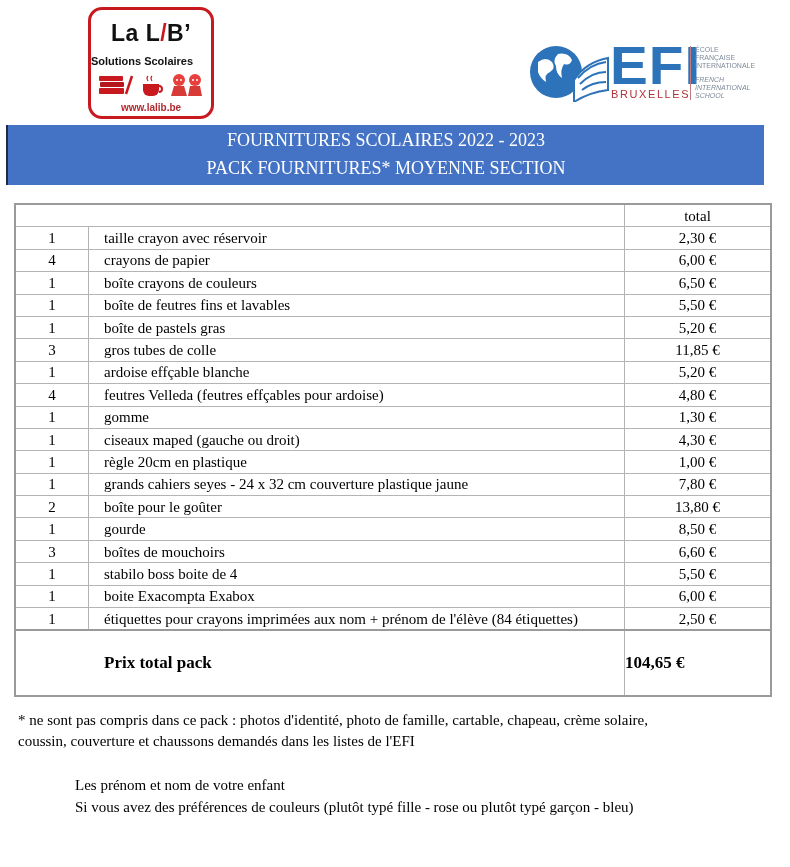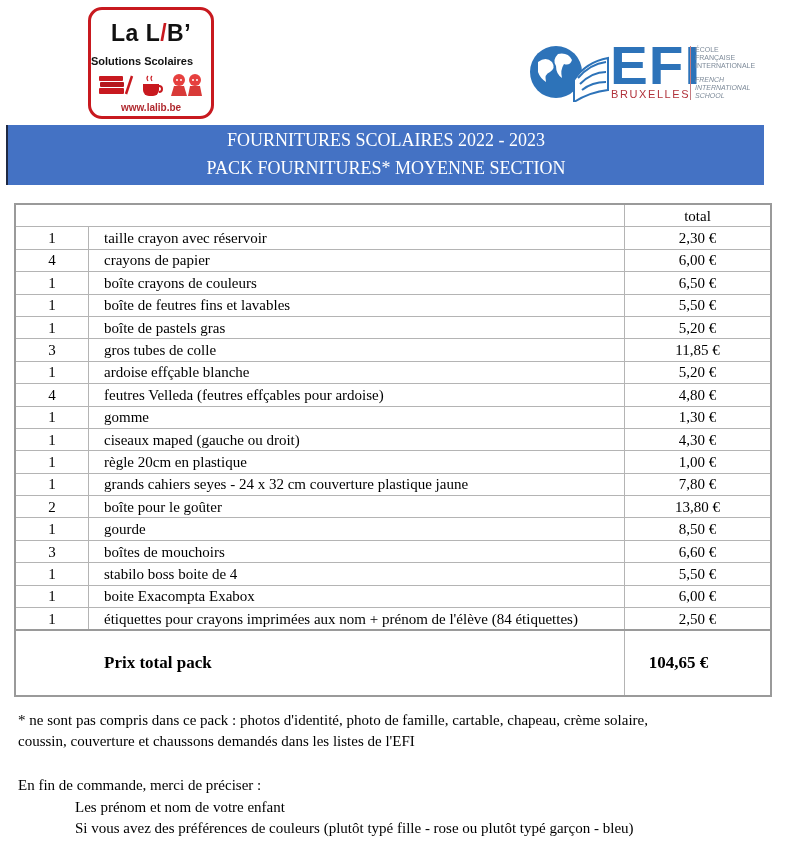--- a/index.html
+++ b/index.html
@@ -40,21 +40,21 @@
   
   table.items { position:absolute; left:14px; top:203px; width:758px; border-collapse:collapse;
           font-size:15px; }
   table.items td { border:1px solid #b4b4b4; padding:0; height:21.4px; line-height:20px; }
   table.items { border:2px solid #9a9a9a; }
   td.qty { width:72px; text-align:center; }
   td.desc { padding-left:15px !important; }
   td.price { width:145px; text-align:center; }
   tr.total td { height:64px; font-weight:bold; font-size:17px; border-top:2px solid #9a9a9a; }
   tr.total td.label { padding-left:88px !important; }
-  tr.total td.amount { text-align:center; padding-right:38px !important;margin-top:18px; }
+  tr.total td.amount { text-align:left; padding-right:38px !important;margin-top:18px; }
 
   .note { position:absolute; left:18px; top:710px; width:760px; font-size:15px; line-height:21px; }
   .instr { position:absolute; left:18px; top:775px; font-size:15px; line-height:21.5px; }
   .instr .sub { padding-left:57px; }
 </style>
 </head>
 <body>
 
 <div class="lalib">
   <div class="brand"><span>La L</span><span class="slash">/</span><span>B’</span></div>
@@ -215,16 +215,15 @@
       </tr>
     </tbody>
 </table>
 
 <div class="note">
   <div>* ne sont pas compris dans ce pack : photos d'identité, photo de famille, cartable, chapeau, crème solaire,</div>
   <div>coussin, couverture et chaussons demandés dans les listes de l'EFI</div>
 </div>
 
 <div class="instr">
-  <div>En fin de commande, merci de préciser :</div>
   <div class="sub">Les prénom et nom de votre enfant</div>
   <div class="sub">Si vous avez des préférences de couleurs (plutôt typé fille - rose ou plutôt typé garçon - bleu)</div>
 </div>
 
 </body></html>

